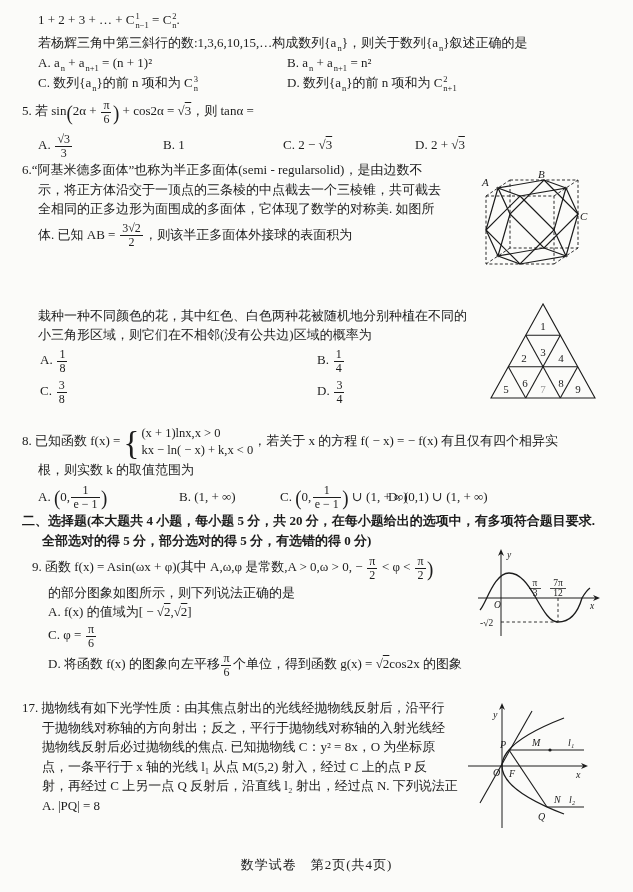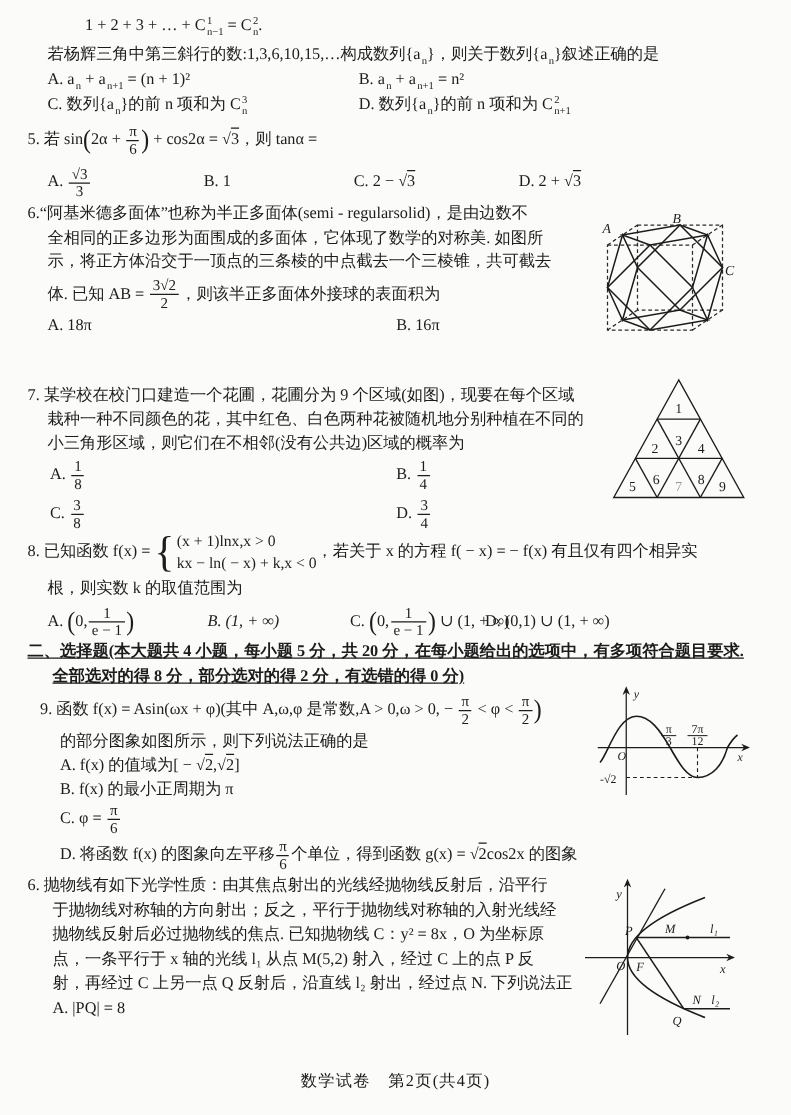--- a/index.html
+++ b/index.html
@@ -4,21 +4,21 @@
 <style>
   html,body{margin:0;padding:0;background:#e9e9e7;}
   .page{position:relative;width:633px;height:892px;background:#fbfbf9;color:#1c1c1c;
         font-family:"Liberation Serif","DejaVu Serif",serif;font-size:13px;overflow:hidden;
         box-shadow:0 0 4px rgba(0,0,0,.25);}
   .blk{position:absolute;}
   .ln{height:19.5px;line-height:19.5px;white-space:nowrap;}
   .ln.ind16{padding-left:16px;} .ln.ind20{padding-left:20px;}
   .ln.tall{height:31px;line-height:31px;} .ln.xtall{height:38px;line-height:38px;}
   .ln.mid{height:28px;line-height:28px;}
-  .bold{font-weight:bold;text-decoration:underline;}
+  .bold{font-weight:bold;}
   
   .optrow{position:relative;height:20px;line-height:20px;white-space:nowrap;}
   .optrow.tall{height:31px;line-height:31px;}
   .optrow.tall4{height:34px;line-height:34px;}
   .opt{position:absolute;top:0;white-space:nowrap;}
   
   .frac{display:inline-block;vertical-align:middle;text-align:center;line-height:1.08;font-size:12px;margin:0 1.5px;}
   .fn{display:block;border-bottom:1px solid #1c1c1c;padding:0 2px;}
   .fd{display:block;padding:0 2px;}
   .sqrt{white-space:nowrap;}
@@ -34,21 +34,21 @@
   .fig svg{display:block;}
   .fig text{font-family:"Liberation Serif","DejaVu Serif",serif;}
   .footer{position:absolute;top:856px;left:0;width:100%;text-align:center;letter-spacing:1px;}
 </style>
 </head>
 <body>
 
 <div class="page">
 
   <div class="blk" style="top:8px;left:38px;width:590px;">
-    <div class="ln" style="height:24px;line-height:24px;margin-left:30px;">1 + 2 + 3 + … + <span class="scr">C<span class="stk"><span class="ssup">1</span><span class="ssub">n−1</span></span></span> = <span class="scr">C<span class="stk"><span class="ssup">2</span><span class="ssub">n</span></span></span>.</div>
+    <div class="ln" style="height:24px;line-height:24px;">1 + 2 + 3 + … + <span class="scr">C<span class="stk"><span class="ssup">1</span><span class="ssub">n−1</span></span></span> = <span class="scr">C<span class="stk"><span class="ssup">2</span><span class="ssub">n</span></span></span>.</div>
     <div class="ln" style="height:21px;line-height:21px;">若杨辉三角中第三斜行的数:1,3,6,10,15,…构成数列{<span class="scr">a<span class="stk"><span class="ssup"></span><span class="ssub">n</span></span></span>}，则关于数列{<span class="scr">a<span class="stk"><span class="ssup"></span><span class="ssub">n</span></span></span>}叙述正确的是</div>
     <div class="optrow">
       <span class="opt" style="left:0;">A. <span class="scr">a<span class="stk"><span class="ssup"></span><span class="ssub">n</span></span></span> + <span class="scr">a<span class="stk"><span class="ssup"></span><span class="ssub">n+1</span></span></span> = (n + 1)²</span>
       <span class="opt" style="left:249px;">B. <span class="scr">a<span class="stk"><span class="ssup"></span><span class="ssub">n</span></span></span> + <span class="scr">a<span class="stk"><span class="ssup"></span><span class="ssub">n+1</span></span></span> = n²</span>
     </div>
     <div class="optrow">
       <span class="opt" style="left:0;">C. 数列{<span class="scr">a<span class="stk"><span class="ssup"></span><span class="ssub">n</span></span></span>}的前 n 项和为 <span class="scr">C<span class="stk"><span class="ssup">3</span><span class="ssub">n</span></span></span></span>
       <span class="opt" style="left:249px;">D. 数列{<span class="scr">a<span class="stk"><span class="ssup"></span><span class="ssub">n</span></span></span>}的前 n 项和为 <span class="scr">C<span class="stk"><span class="ssup">2</span><span class="ssub">n+1</span></span></span></span>
     </div>
   </div>
@@ -58,31 +58,26 @@
     <div class="optrow tall4">
       <span class="opt" style="left:16px;">A. <span class="frac"><span class="fn">√3</span><span class="fd">3</span></span></span>
       <span class="opt" style="left:141px;">B. 1</span>
       <span class="opt" style="left:261px;">C. 2 − <span class="sqrt">√<span class="ov">3</span></span></span>
       <span class="opt" style="left:393px;">D. 2 + <span class="sqrt">√<span class="ov">3</span></span></span>
     </div>
   </div>
 
   <div class="blk" style="top:160px;left:22px;width:470px;">
     <div class="ln">6.“阿基米德多面体”也称为半正多面体(semi - regularsolid)，是由边数不</div>
+    <div class="ln ind16">示，将正方体沿交于一顶点的三条棱的中点截去一个三棱锥，共可截去</div>
     <div class="ln ind16">全相同的正多边形为面围成的多面体，它体现了数学的对称美. 如图所</div>
-    <div class="ln ind16">示，将正方体沿交于一顶点的三条棱的中点截去一个三棱锥，共可截去</div>
     <div class="ln ind16 tall">体. 已知 AB = <span class="frac"><span class="fn">3√2</span><span class="fd">2</span></span>，则该半正多面体外接球的表面积为</div>
-    <div class="optrow">
-      <span class="opt" style="left:16px;">A. 18π</span>
-      <span class="opt" style="left:295px;">B. 16π</span>
-    </div>
   </div>
 
   <div class="blk" style="top:306px;left:22px;width:480px;">
-    <div class="ln" style="height:19px;line-height:19px;">7. 某学校在校门口建造一个花圃，花圃分为 9 个区域(如图)，现要在每个区域</div>
     <div class="ln ind16" style="height:19px;line-height:19px;">栽种一种不同颜色的花，其中红色、白色两种花被随机地分别种植在不同的</div>
     <div class="ln ind16" style="height:19px;line-height:19px;">小三角形区域，则它们在不相邻(没有公共边)区域的概率为</div>
     <div class="optrow tall">
       <span class="opt" style="left:18px;">A. <span class="frac"><span class="fn">1</span><span class="fd">8</span></span></span>
       <span class="opt" style="left:295px;">B. <span class="frac"><span class="fn">1</span><span class="fd">4</span></span></span>
     </div>
     <div class="optrow tall">
       <span class="opt" style="left:18px;">C. <span class="frac"><span class="fn">3</span><span class="fd">8</span></span></span>
       <span class="opt" style="left:295px;">D. <span class="frac"><span class="fn">3</span><span class="fd">4</span></span></span>
     </div>
@@ -92,42 +87,41 @@
     <div class="ln xtall">8. 已知函数 f(x) = <span class="cases">
           <span class="cbrace">{</span>
           <span class="clines">
             <span class="cl">(x + 1)lnx,x &gt; 0</span>
             <span class="cl">kx − ln( − x) + k,x &lt; 0</span>
           </span>
         </span>，若关于 x 的方程 f( − x) = − f(x) 有且仅有四个相异实</div>
     <div class="ln ind16">根，则实数 k 的取值范围为</div>
     <div class="optrow tall4">
       <span class="opt" style="left:16px;">A. <span class="bigp">(</span>0,<span class="frac"><span class="fn">1</span><span class="fd">e − 1</span></span><span class="bigp">)</span></span>
-      <span class="opt" style="left:144px;font-style:italic;">B. (1, + ∞)</span>
+      <span class="opt" style="left:157px;">B. (1, + ∞)</span>
       <span class="opt" style="left:258px;">C. <span class="bigp">(</span>0,<span class="frac"><span class="fn">1</span><span class="fd">e − 1</span></span><span class="bigp">)</span> ∪ (1, + ∞)</span>
       <span class="opt" style="left:366px;">D. (0,1) ∪ (1, + ∞)</span>
     </div>
   </div>
 
   <div class="blk bold" style="top:511px;left:22px;width:605px;">
     <div class="ln" style="height:20px;line-height:20px;">二、选择题(本大题共 4 小题，每小题 5 分，共 20 分，在每小题给出的选项中，有多项符合题目要求.</div>
-    <div class="ln ind20" style="height:20px;line-height:20px;">全部选对的得 8 分，部分选对的得 2 分，有选错的得 0 分)</div>
+    <div class="ln ind20" style="height:20px;line-height:20px;">全部选对的得 5 分，部分选对的得 5 分，有选错的得 0 分)</div>
   </div>
 
   <div class="blk" style="top:551px;left:32px;width:465px;">
     <div class="ln" style="height:32px;line-height:32px;">9. 函数 f(x) = Asin(ωx + φ)(其中 A,ω,φ 是常数,A &gt; 0,ω &gt; 0, − <span class="frac"><span class="fn">π</span><span class="fd">2</span></span> &lt; φ &lt; <span class="frac"><span class="fn">π</span><span class="fd">2</span></span><span class="bigp">)</span></div>
     <div class="ln ind16" style="height:19px;line-height:19px;">的部分图象如图所示，则下列说法正确的是</div>
     <div class="ln ind16" style="height:19px;line-height:19px;">A. f(x) 的值域为[ − <span class="sqrt">√<span class="ov">2</span></span>,<span class="sqrt">√<span class="ov">2</span></span>]</div>
-    <div class="ln ind16" style="height:19px;line-height:19px;">B. f(x) 的最小正周期为 π</div>
     <div class="ln ind16 mid">C. φ = <span class="frac"><span class="fn">π</span><span class="fd">6</span></span></div>
     <div class="ln ind16" style="height:30px;line-height:30px;">D. 将函数 f(x) 的图象向左平移<span class="frac"><span class="fn">π</span><span class="fd">6</span></span>个单位，得到函数 g(x) = <span class="sqrt">√<span class="ov">2</span></span>cos2x 的图象</div>
   </div>
 
   <div class="blk" style="top:698px;left:22px;width:470px;">
-    <div class="ln">6. 抛物线有如下光学性质：由其焦点射出的光线经抛物线反射后，沿平行</div>
+    <div class="ln">17. 抛物线有如下光学性质：由其焦点射出的光线经抛物线反射后，沿平行</div>
     <div class="ln ind20">于抛物线对称轴的方向射出；反之，平行于抛物线对称轴的入射光线经</div>
     <div class="ln ind20">抛物线反射后必过抛物线的焦点. 已知抛物线 C：y² = 8x，O 为坐标原</div>
     <div class="ln ind20">点，一条平行于 x 轴的光线 l₁ 从点 M(5,2) 射入，经过 C 上的点 P 反</div>
     <div class="ln ind20">射，再经过 C 上另一点 Q 反射后，沿直线 l₂ 射出，经过点 N. 下列说法正</div>
     <div class="ln ind20">A. |PQ| = 8</div>
   </div>
 
   <div class="fig" style="left:476px;top:170px;">
     <svg width="112" height="116" viewBox="0 0 112 116">
       <g stroke="#2a2a2a" stroke-width="1" fill="none" stroke-dasharray="3,2.2">

